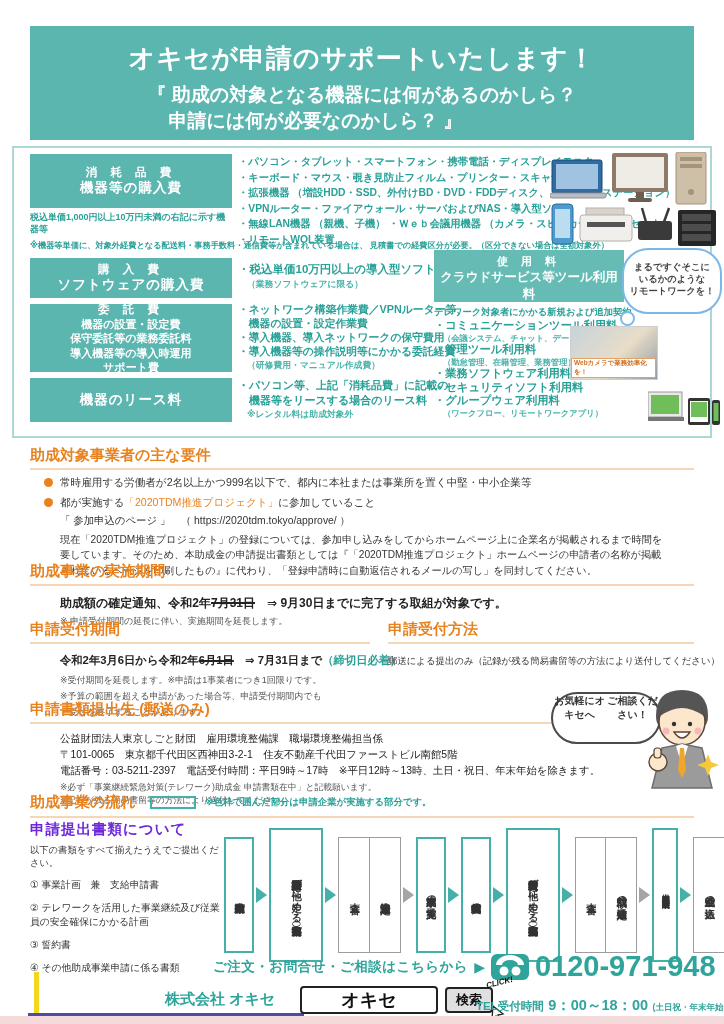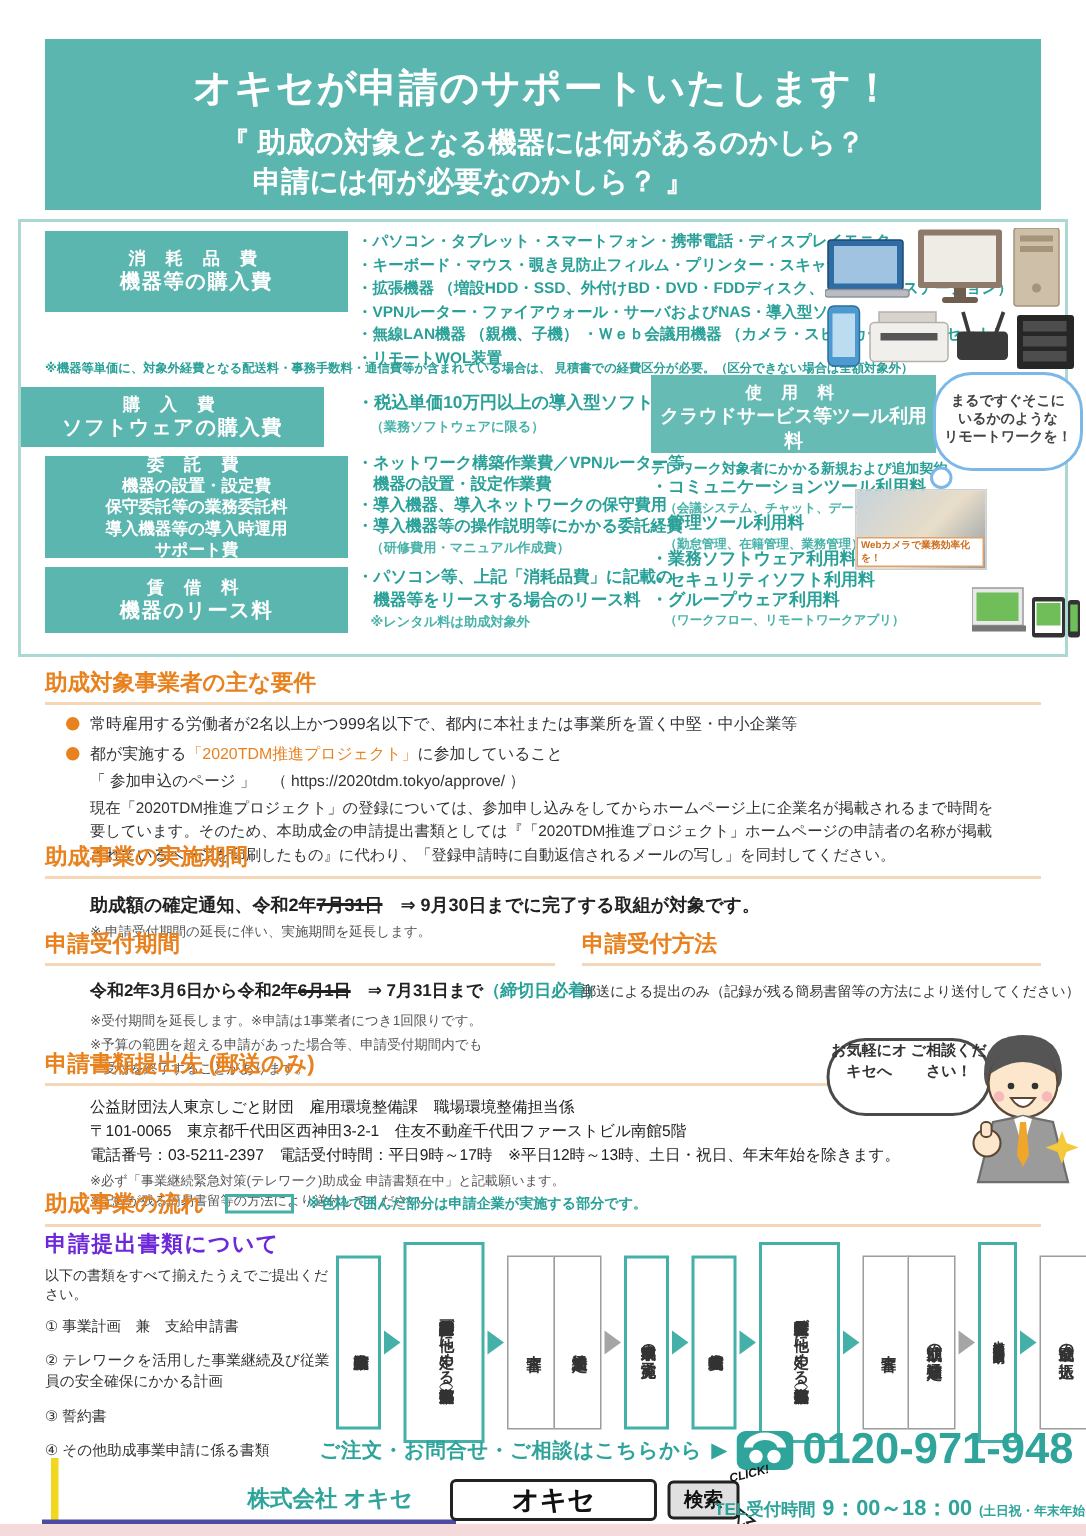--- a/index.html
+++ b/index.html
@@ -121,31 +121,32 @@
       <div class="b3">申請には何が必要なのかしら？ 』</div>
     </div>
   </div>
 
   <div class="frame">
 
     <div class="catbox" style="left:16px;top:6px;width:202px;height:54px">
       <div class="cat">消 耗 品 費</div>
       <div class="catname">機器等の購入費</div>
     </div>
+    <div class="caption" style="left:16px;top:64px;width:202px">税込単価1,000円以上10万円未満の右記に示す機器等</div>
     <ul class="blist" style="left:224px;top:6px;width:440px">
       <li>・パソコン・タブレット・スマートフォン・携帯電話・ディスプレイモニタ</li>
       <li>・キーボード・マウス・覗き見防止フィルム・プリンター・スキャナー</li>
       <li>・拡張機器 （増設HDD・SSD、外付けBD・DVD・FDDディスク、ドッキングステーション）</li>
       <li>・VPNルーター・ファイアウォール・サーバおよびNAS・導入型ソフト</li>
       <li>・無線LAN機器 （親機、子機） ・Ｗｅｂ会議用機器 （カメラ・スピーカー・ヘッドセット）</li>
       <li>・リモートWOL装置</li>
     </ul>
     <div class="footnote" style="left:16px;top:92px;width:585px">※機器等単価に、対象外経費となる配送料・事務手数料・通信費等が含まれている場合は、 見積書での経費区分が必要。（区分できない場合は全額対象外）</div>
 
-    <div class="catbox" style="left:0;top:110px;width:202px;height:40px">
+    <div class="catbox" style="left:16px;top:110px;width:202px;height:40px">
       <div class="cat">購 入 費</div>
       <div class="catname">ソフトウェアの購入費</div>
     </div>
     <div class="rowmain" style="left:224px;top:114px">
       <div>・税込単価10万円以上の導入型ソフト</div>
       <div class="rownote" style="padding-left:9px">（業務ソフトウェアに限る）</div>
     </div>
 
     <div class="catbox" style="left:16px;top:156px;width:202px;height:68px">
       <div class="cat"></div>
@@ -157,21 +158,20 @@
     </div>
     <div class="rowmain" style="left:224px;top:154px;font-size:10.8px;line-height:14px">
       <div>・ネットワーク構築作業費／VPNルーター等、</div>
       <div>　機器の設置・設定作業費</div>
       <div>・導入機器、導入ネットワークの保守費用</div>
       <div>・導入機器等の操作説明等にかかる委託経費</div>
       <div class="rownote" style="padding-left:9px">（研修費用・マニュアル作成費）</div>
     </div>
 
     <div class="catbox" style="left:16px;top:230px;width:202px;height:44px">
-      <div class="cat">賃 借 料</div>
       <div class="catname">機器のリース料</div>
     </div>
     <div class="rowmain" style="left:224px;top:230px;font-size:11px;line-height:14.5px">
       <div>・パソコン等、上記「消耗品費」に記載の</div>
       <div>　機器等をリースする場合のリース料</div>
       <div class="rownote" style="padding-left:9px">※レンタル料は助成対象外</div>
     </div>
 
     <div class="usagebox">
       <div class="cat">使 用 料</div>

